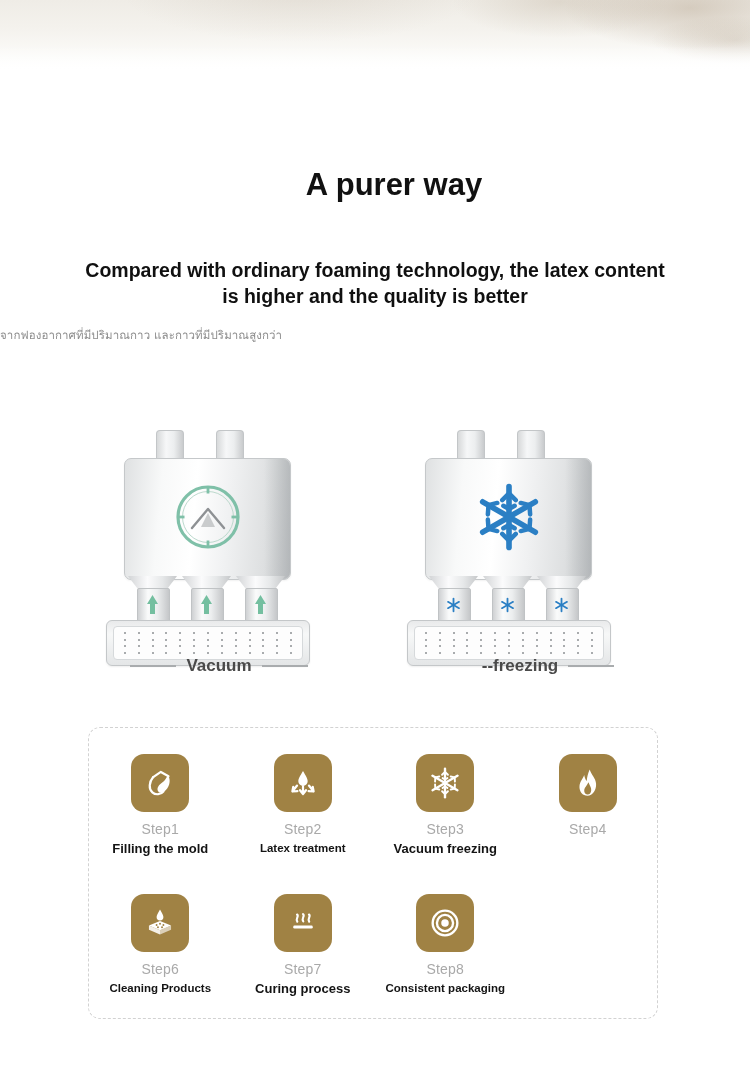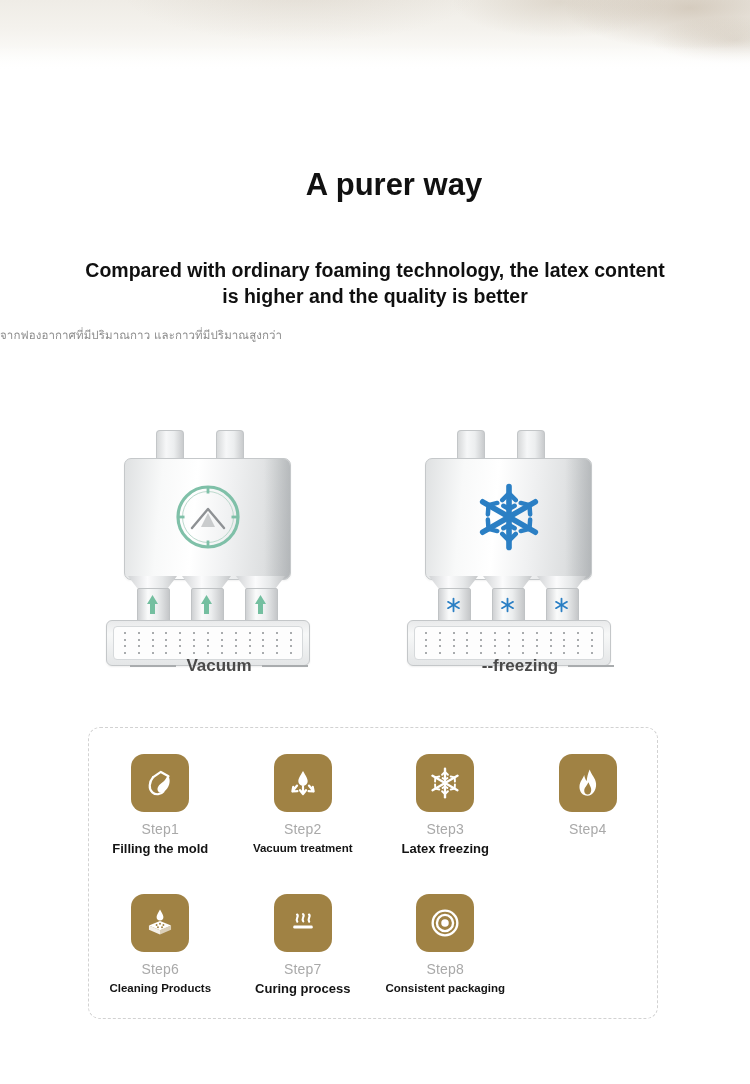--- a/index.html
+++ b/index.html
@@ -443,21 +443,21 @@
       <div class="step-cell">
         <div class="step-tile" style="background: rgb(160, 130, 68);">
           <span style="line-height: 0;"><svg width="34" height="34" viewBox="0 0 40 40">
       <path d="M20 6 C23.5 12 25.5 15 25.5 18 A5.5 5.5 0 0 1 14.5 18 C14.5 15 16.5 12 20 6 Z" fill="#ffffff"></path>
       <path d="M20 24 L20 33 M20 33 L16.5 28.5 M20 33 L23.5 28.5" stroke="#ffffff" stroke-width="2.6" stroke-linecap="round" fill="none"></path>
       <path d="M13 23 L7.5 30 M7.5 30 L13.5 29.5 M7.5 30 L8.5 24.5" stroke="#ffffff" stroke-width="2.6" stroke-linecap="round" fill="none"></path>
       <path d="M27 23 L32.5 30 M32.5 30 L26.5 29.5 M32.5 30 L31.5 24.5" stroke="#ffffff" stroke-width="2.6" stroke-linecap="round" fill="none"></path>
     </svg></span>
         </div>
         <div class="step-num">Step2</div>
-        <div class="step-desc">Vacuum treatment</div>
+        <div class="step-desc">Latex treatment</div>
       </div>
       <div class="step-cell">
         <div class="step-tile" style="background: rgb(160, 130, 68);">
           <span style="line-height: 0;"><svg width="34" height="34" viewBox="0 0 64 64">
       <g stroke="#ffffff" stroke-width="4.5" stroke-linecap="round" fill="none">
         <line x1="32" y1="5" x2="32" y2="59"></line>
         <line x1="8.6" y1="18.5" x2="55.4" y2="45.5"></line>
         <line x1="8.6" y1="45.5" x2="55.4" y2="18.5"></line>
       </g>
       <g stroke="#ffffff" stroke-width="3.6" stroke-linecap="round" fill="none">
@@ -466,21 +466,21 @@
         <path d="M13.8 21.5 L13.3 29.3 M13.8 21.5 L21.3 19.8"></path>
         <path d="M50.2 42.5 L50.7 34.7 M50.2 42.5 L42.7 44.2"></path>
         <path d="M13.8 42.5 L13.3 34.7 M13.8 42.5 L21.3 44.2"></path>
         <path d="M50.2 21.5 L50.7 29.3 M50.2 21.5 L42.7 19.8"></path>
         <path d="M32 25.5 L27.5 22.8 M32 25.5 L36.5 22.8"></path>
         <path d="M32 38.5 L27.5 41.2 M32 38.5 L36.5 41.2"></path>
       </g>
     </svg></span>
         </div>
         <div class="step-num">Step3</div>
-        <div class="step-desc big">Latex freezing</div>
+        <div class="step-desc big">Vacuum freezing</div>
       </div>
       <div class="step-cell">
         <div class="step-tile" style="background: rgb(160, 130, 68);">
           <span style="line-height: 0;"><svg width="34" height="34" viewBox="0 0 40 40">
       <path d="M22 4 C24 11 29 13.5 29.5 21 C30 28.5 25.5 35 19.5 35 C13.5 35 9.5 30 10 23.5 C10.4 18 14 15 15.5 10.5 C16.2 14 17 16 18.5 17.5 C19 12.5 20 8 22 4 Z" fill="#ffffff"></path>
       <path d="M20.5 19 C22 23 24 25 23.8 28.5 C23.6 32 21.5 34 19 33.6 C16.6 33.2 15.2 31 15.6 28 C16 25 18.8 23 20.5 19 Z" fill="#a08244"></path>
     </svg></span>
         </div>
         <div class="step-num">Step4</div>
       </div>

